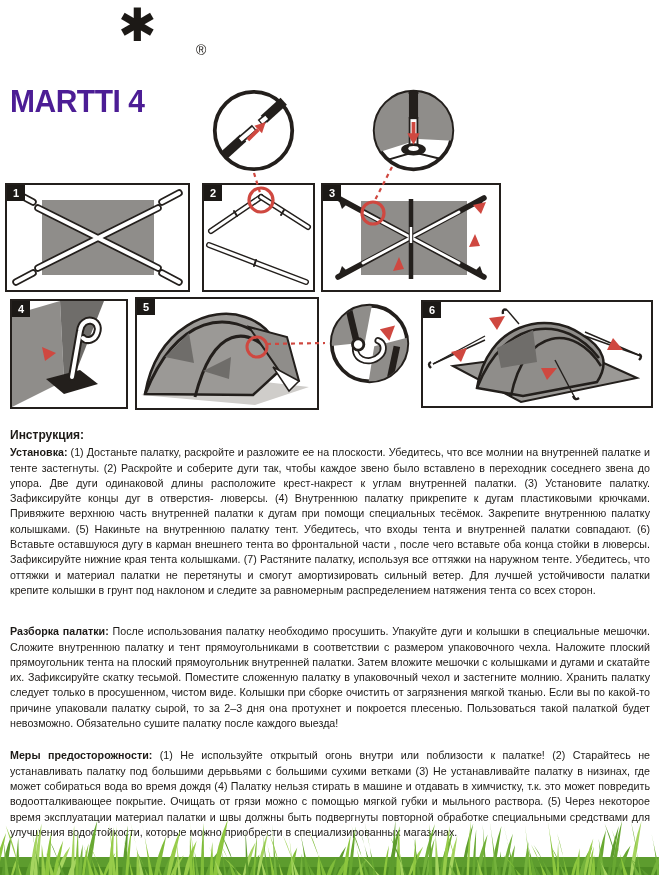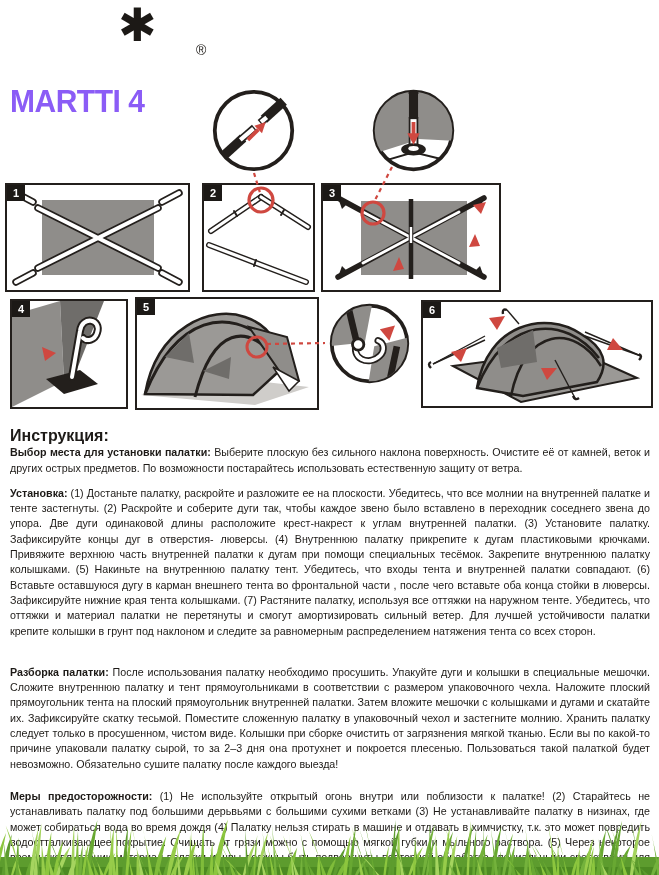--- a/index.html
+++ b/index.html
@@ -25,41 +25,41 @@
     letter-spacing:1px;color:#ffffff;white-space:nowrap;
     transform:scaleY(.92);transform-origin:top left;
   }
   .snowflake{
     position:absolute;left:118px;top:2px;font-size:46px;line-height:46px;
     color:#1c1916;font-weight:900;
   }
   .rmark{position:absolute;left:196px;top:42px;font-size:14px;color:#1c1916;}
   .model{
     position:absolute;left:10px;top:84px;font-weight:900;font-size:30px;
-    letter-spacing:-0.5px;color:#8b5cf6;
+    letter-spacing:-0.5px;color:#4c1d95;
     transform:scaleY(1.02);transform-origin:top left;white-space:nowrap;
   }
   
   .panel{
     position:absolute;background:#fff;border:2px solid #231f1c;box-sizing:border-box;
   }
   .panel svg{display:block;width:100%;height:100%;}
   .badge{
     position:absolute;left:0;top:0;width:18px;height:16px;background:#1c1916;
     color:#fff;font-weight:bold;font-size:11px;line-height:16px;text-align:center;z-index:3;
   }
   .float-svg{position:absolute;}
   .overlay{position:absolute;left:0;top:0;pointer-events:none;}
   
   .textblock{
     position:absolute;left:10px;top:428px;width:640px;
     font-size:10.7px;line-height:15.3px;text-align:justify;color:#1d1a17;
   }
   .textblock p{margin:0;}
-  .h-title{font-weight:bold;font-size:16px;margin:0 0 2px 0 !important;text-align:left;}
+  .h-title{font-weight:bold;font-size:12px;margin:0 0 2px 0 !important;text-align:left;}
   .lead{font-weight:bold;}
   .sec-site{margin-bottom:10px !important;}
   .sec-setup{margin-bottom:26px !important;}
   .sec-takedown{margin-bottom:17px !important;}
   .sec-precautions{margin-bottom:21px !important;}
   
   .grass{position:absolute;left:0;bottom:0;width:659px;height:64px;}
 </style>
 </head>
 <body>
@@ -258,21 +258,20 @@
     <g stroke="#cf4840" stroke-width="2.2" stroke-dasharray="4 4" fill="none">
       <line x1="254" y1="173" x2="261" y2="196"></line>
       <line x1="392" y1="167" x2="374" y2="202"></line>
       <line x1="267" y1="344" x2="325" y2="343"></line>
     </g>
   </svg>
 
   <div class="textblock">
     <p class="h-title">Инструкция:</p>
 
-    <p class="sec-site"><span class="lead">Выбор места для установки палатки:</span><span> Выберите плоскую без сильного наклона  поверхность. Очистите её от камней, веток и других острых предметов. По возможности постарайтесь использовать естественную защиту от ветра.</span></p>
 
     <p class="sec-setup"><span class="lead">Установка:</span><span> (1) Достаньте палатку, раскройте и разложите ее на плоскости. Убедитесь, что все молнии на внутренней палатке и тенте застегнуты. (2) Раскройте и соберите дуги так, чтобы каждое звено было вставлено в переходник соседнего звена до упора.  Две дуги одинаковой длины расположите крест-накрест к углам внутренней палатки. (3) Установите палатку. Зафиксируйте концы дуг  в отверстия- люверсы. (4) Внутреннюю палатку прикрепите к дугам пластиковыми крючками. Привяжите верхнюю часть внутренней палатки к дугам при помощи специальных тесёмок. Закрепите внутреннюю палатку колышками. (5) Накиньте на внутреннюю палатку тент. Убедитесь, что входы тента и внутренней палатки совпадают. (6) Вставьте оставшуюся дугу в карман внешнего тента во фронтальной части , после чего вставьте оба конца стойки в люверсы. Зафиксируйте нижние края тента колышками. (7) Растяните палатку, используя все оттяжки на наружном тенте. Убедитесь, что оттяжки и материал палатки не перетянуты и смогут амортизировать сильный ветер. Для лучшей устойчивости палатки крепите колышки в грунт под наклоном и следите за равномерным распределением натяжения тента со всех сторон.</span></p>
 
     <p class="sec-takedown"><span class="lead">Разборка палатки:</span><span>  После использования палатку необходимо просушить. Упакуйте дуги и колышки в специальные мешочки. Сложите внутреннюю палатку и тент прямоугольниками в соответствии с размером упаковочного чехла. Наложите плоский прямоугольник тента на плоский прямоугольник внутренней палатки. Затем вложите мешочки с колышками и дугами и скатайте их. Зафиксируйте скатку тесьмой. Поместите сложенную палатку в упаковочный чехол и застегните молнию. Хранить палатку следует только в просушенном, чистом виде. Колышки при сборке очистить от загрязнения мягкой тканью. Если вы по какой-то причине упаковали палатку сырой, то за 2–3 дня она протухнет и покроется плесенью. Пользоваться такой палаткой будет невозможно. Обязательно сушите палатку после каждого выезда!</span></p>
 
     <p class="sec-precautions"><span class="lead">Меры предосторожности:</span><span> (1) Не используйте открытый огонь внутри или поблизости к палатке! (2) Старайтесь не устанавливать палатку под большими дерьвьями с большими сухими ветками (3) Не устанавливайте палатку в низинах, где может собираться вода во время дождя (4) Палатку нельзя стирать в машине и отдавать в химчистку, т.к. это может повредить водоотталкивающее покрытие. Очищать от грязи можно с помощью мягкой губки и мыльного раствора. (5) Через некоторое время эксплуатации материал палатки и швы должны быть подвергнуты повторной обработке специальными средствами для улучшения водостойкости, которые можно приобрести в специализированных магазинах.</span></p>
 
   </div>
 
   <svg class="grass" id="grass-svg" width="659" height="64" viewBox="0 0 659 64">

